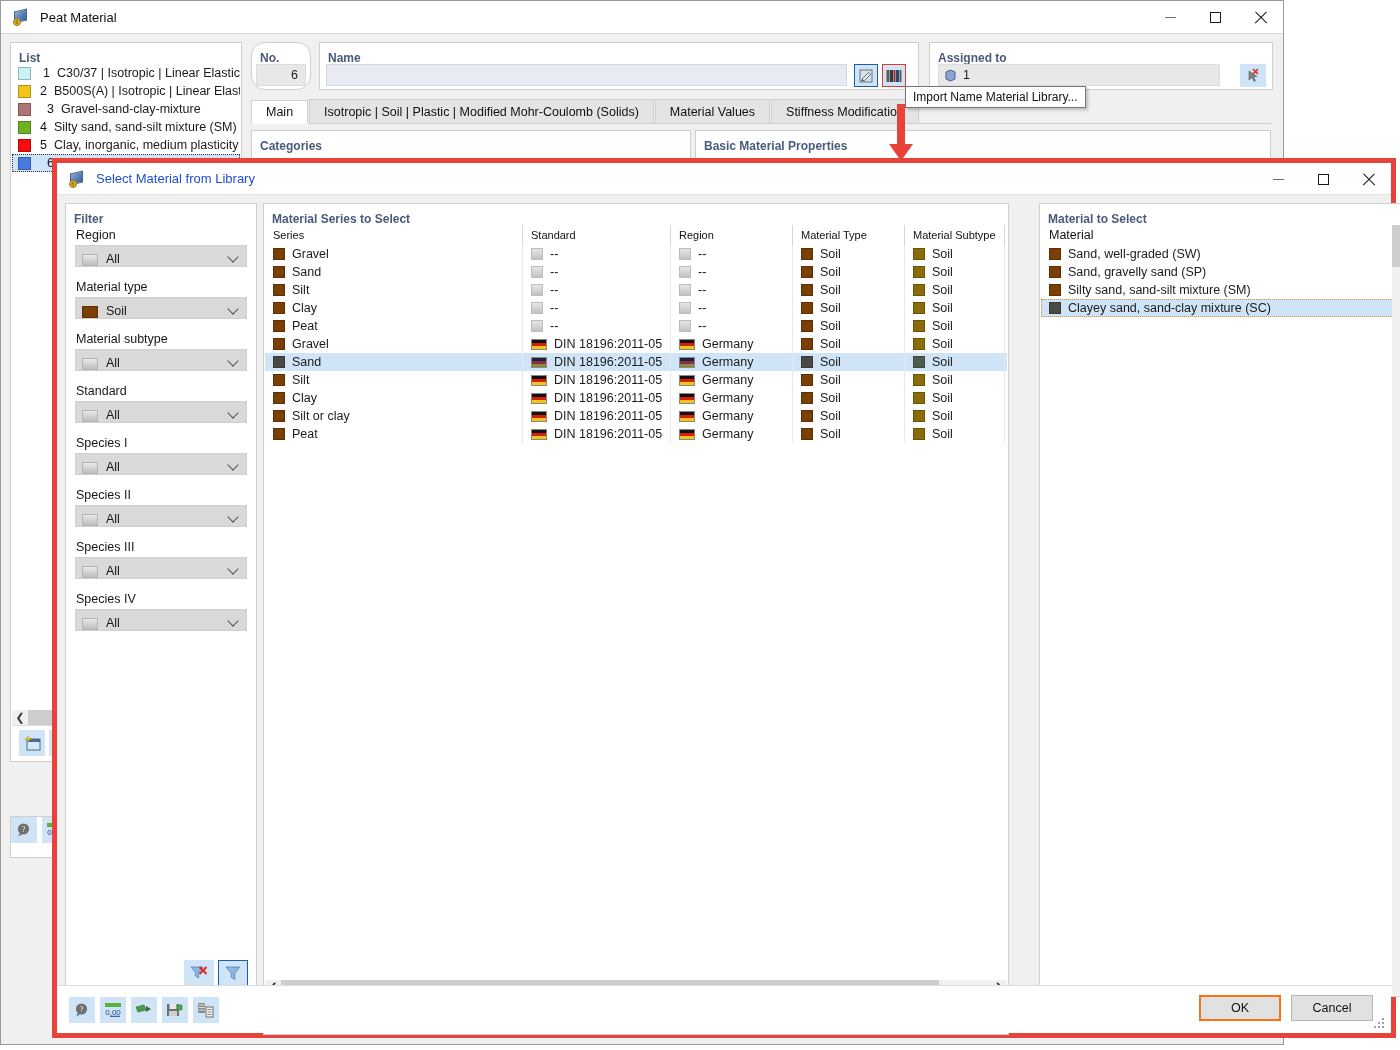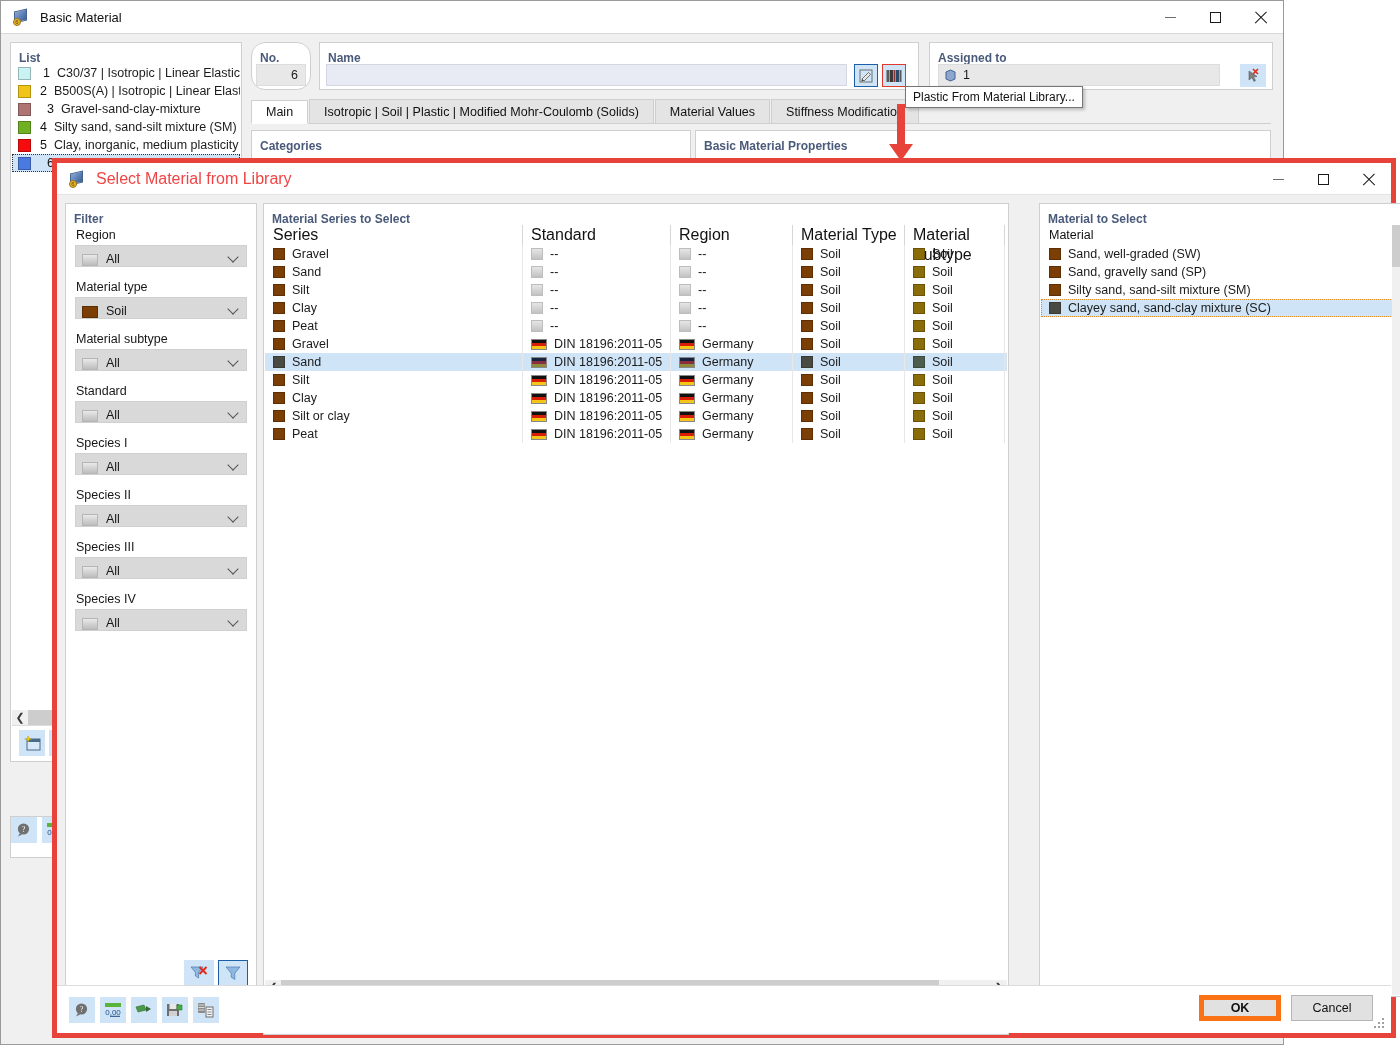--- a/index.html
+++ b/index.html
@@ -152,21 +152,21 @@
     border:4px solid #e8433a; background:transparent; z-index:30;
   }
   #dialog {
     position:absolute; left:56px; top:162px; width:1336px; height:872px;
     background:#f0f0f0; z-index:31; border:1px solid #e8433a;
   }
   #dlg-titlebar {
     height:32px; background:#ffffff; display:flex; align-items:center; position:relative;
     border-bottom:1px solid #e4e4e4;
   }
-  #dlg-title-text { font-size:16px; color:#ef4444; }
+  #dlg-title-text { font-size:13px; color:#1d4ed8; }
 
   #dlg-content { position:absolute; left:0; top:32px; right:0; bottom:0; background:#f0f0f0; }
 
   
   #filter-panel { position:absolute; left:8px; top:8px; width:192px; height:794px; }
   .field-label { font-size:12.5px; color:#161616; padding:0 0 3px 10px; }
   .combo {
     margin:0 9px 0 9px; height:22px; background:#d9d9d9; border:1px solid #d0d0d0;
     display:flex; align-items:flex-end; position:relative;
   }
@@ -179,21 +179,21 @@
     border-right:1.6px solid #555; border-bottom:1.6px solid #555; transform:rotate(45deg);
   }
   .field-group { margin-bottom:13px; }
   #filter-btns { position:absolute; right:8px; bottom:10px; display:flex; gap:4px; }
   .filterbtn { width:30px;height:26px;background:#cfe4f7;display:flex;align-items:center;justify-content:center; }
   .filterbtn.sel { border:1.5px solid #1b5fa8; }
 
   
   #series-panel { position:absolute; left:206px; top:8px; width:746px; height:794px; }
   #series-area { position:absolute; left:1px; right:1px; top:21px; bottom:16px; overflow:hidden; }
-  .grid-head { display:flex; height:20px; font-size:16px; color:#111; }
+  .grid-head { display:flex; height:20px; font-size:11px; color:#111; }
   .grid-head .cell { padding-left:8px; border-right:1px solid #d6d6d6; line-height:20px; }
   .grid-row { display:flex; height:18px; font-size:12.5px; }
   .grid-row .cell { padding-left:8px; border-right:1px solid #e8e8e8; display:flex; align-items:center; gap:7px; }
   .grid-row.selected { background:#cfe4f7; }
   .col-series { width:258px; }
   .col-standard { width:148px; }
   .col-region { width:122px; }
   .col-mtype { width:112px; }
   .col-msub { width:100px; }
   .sq { width:12px;height:12px;flex:none;background:#7b3f06;border:1px solid rgba(0,0,0,.25); }
@@ -232,35 +232,35 @@
 
   
   #dlg-bottom { position:absolute; left:0; right:0; bottom:0; height:48px; background:#ffffff; border-top:1px solid #dcdcdc; }
   #bottom-tools { position:absolute; left:12px; top:11px; display:flex; gap:5px; }
   #dlg-buttons { position:absolute; right:18px; top:9px; display:flex; gap:10px; }
   .dlg-btn {
     width:82px;height:26px; background:#e1e1e1; border:1px solid #b5b5b5;
     font-family:"Liberation Sans", sans-serif; font-size:12.5px; color:#111;
     display:flex;align-items:center;justify-content:center;
   }
-  .dlg-btn.primary { border:5px solid #f97316;font-weight:bold; }
+  .dlg-btn.primary { border:2px solid #f97316; }
   #grip { position:absolute; right:5px; bottom:3px; width:12px;height:12px; }
   #grip i { position:absolute; width:2px;height:2px;background:#a0a0a0; display:block; }
 </style>
 </head>
 <body>
 
 <div id="main-window">
 
   <div id="main-titlebar">
     <span class="win-icon">
       <span class="cube"></span>
         <span class="badge">6</span>
     </span>
-    <span id="main-title-text">Basic Material</span>
+    <span id="main-title-text">Peat Material</span>
     <div class="win-controls">
       <div class="win-btn">
           <span class="glyph-min"></span>
         </div>
       <div class="win-btn">
           <span class="glyph-max"></span>
         </div>
       <div class="win-btn">
           <span class="glyph-close"></span>
         </div>
@@ -396,21 +396,21 @@
     <div id="basic-panel" class="panel">
       <div class="panel-caption">Basic Material Properties</div>
     </div>
     <div id="categories-panel" class="panel">
       <div class="panel-caption">Categories</div>
     </div>
 
   </div>
 </div>
 
-<div id="tooltip">Plastic From Material Library...</div>
+<div id="tooltip">Import Name Material Library...</div>
 <svg id="red-arrow" viewBox="0 0 26 58">
   <rect x="9" y="0" width="8" height="42" fill="#e8433a"></rect>
   <path d="M1 40 L25 40 L13 57 Z" fill="#e8433a"></path>
 </svg>
 
 <div id="dialog-outline"></div>
 
 <div id="dialog">
 
   <div id="dlg-titlebar">

